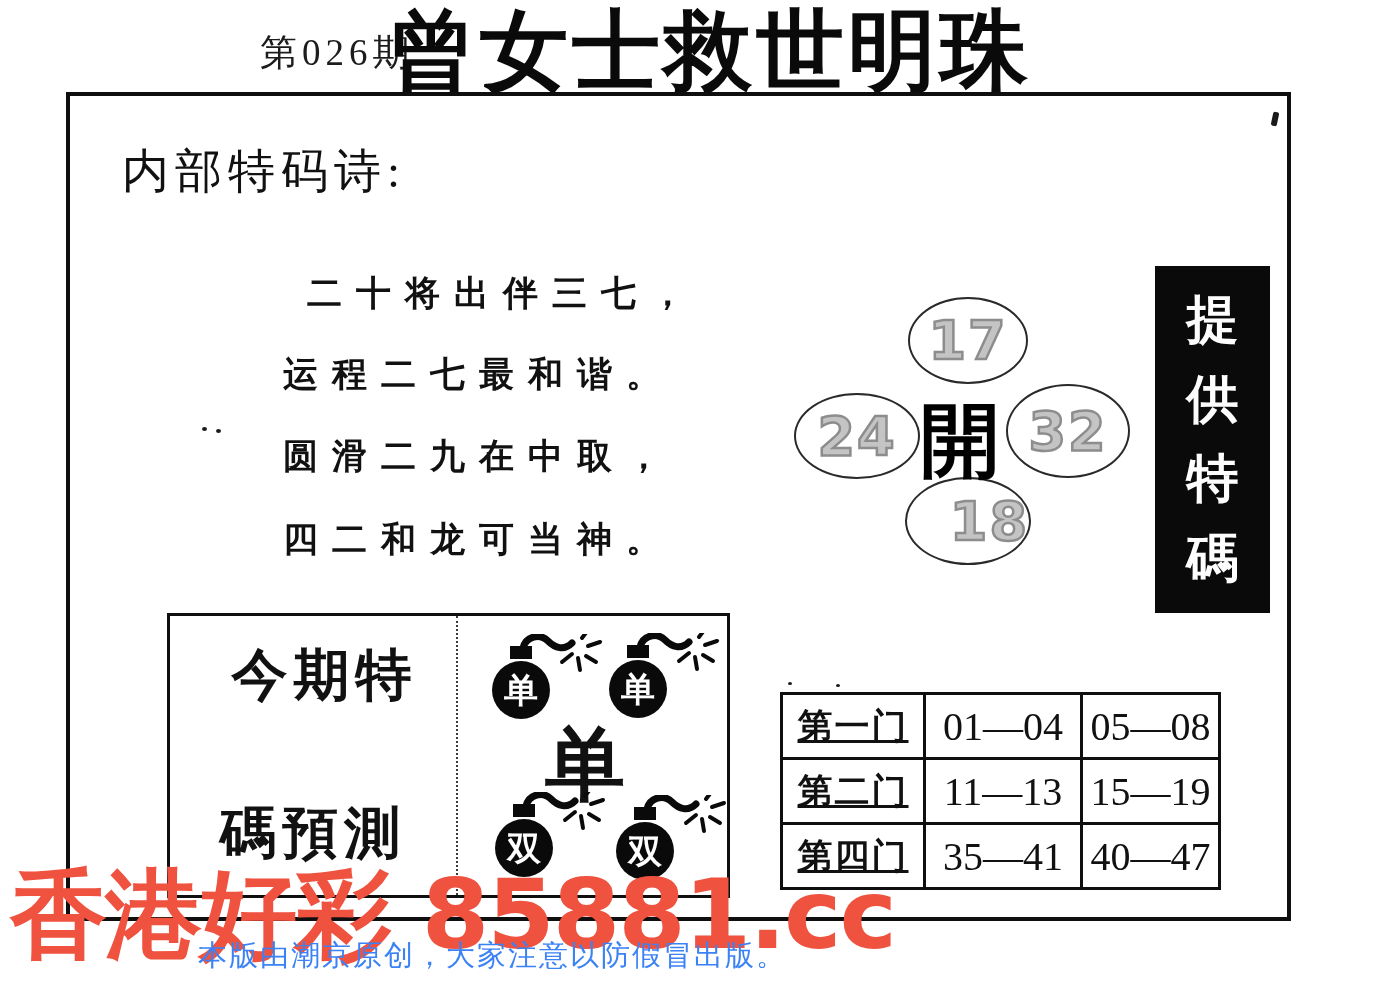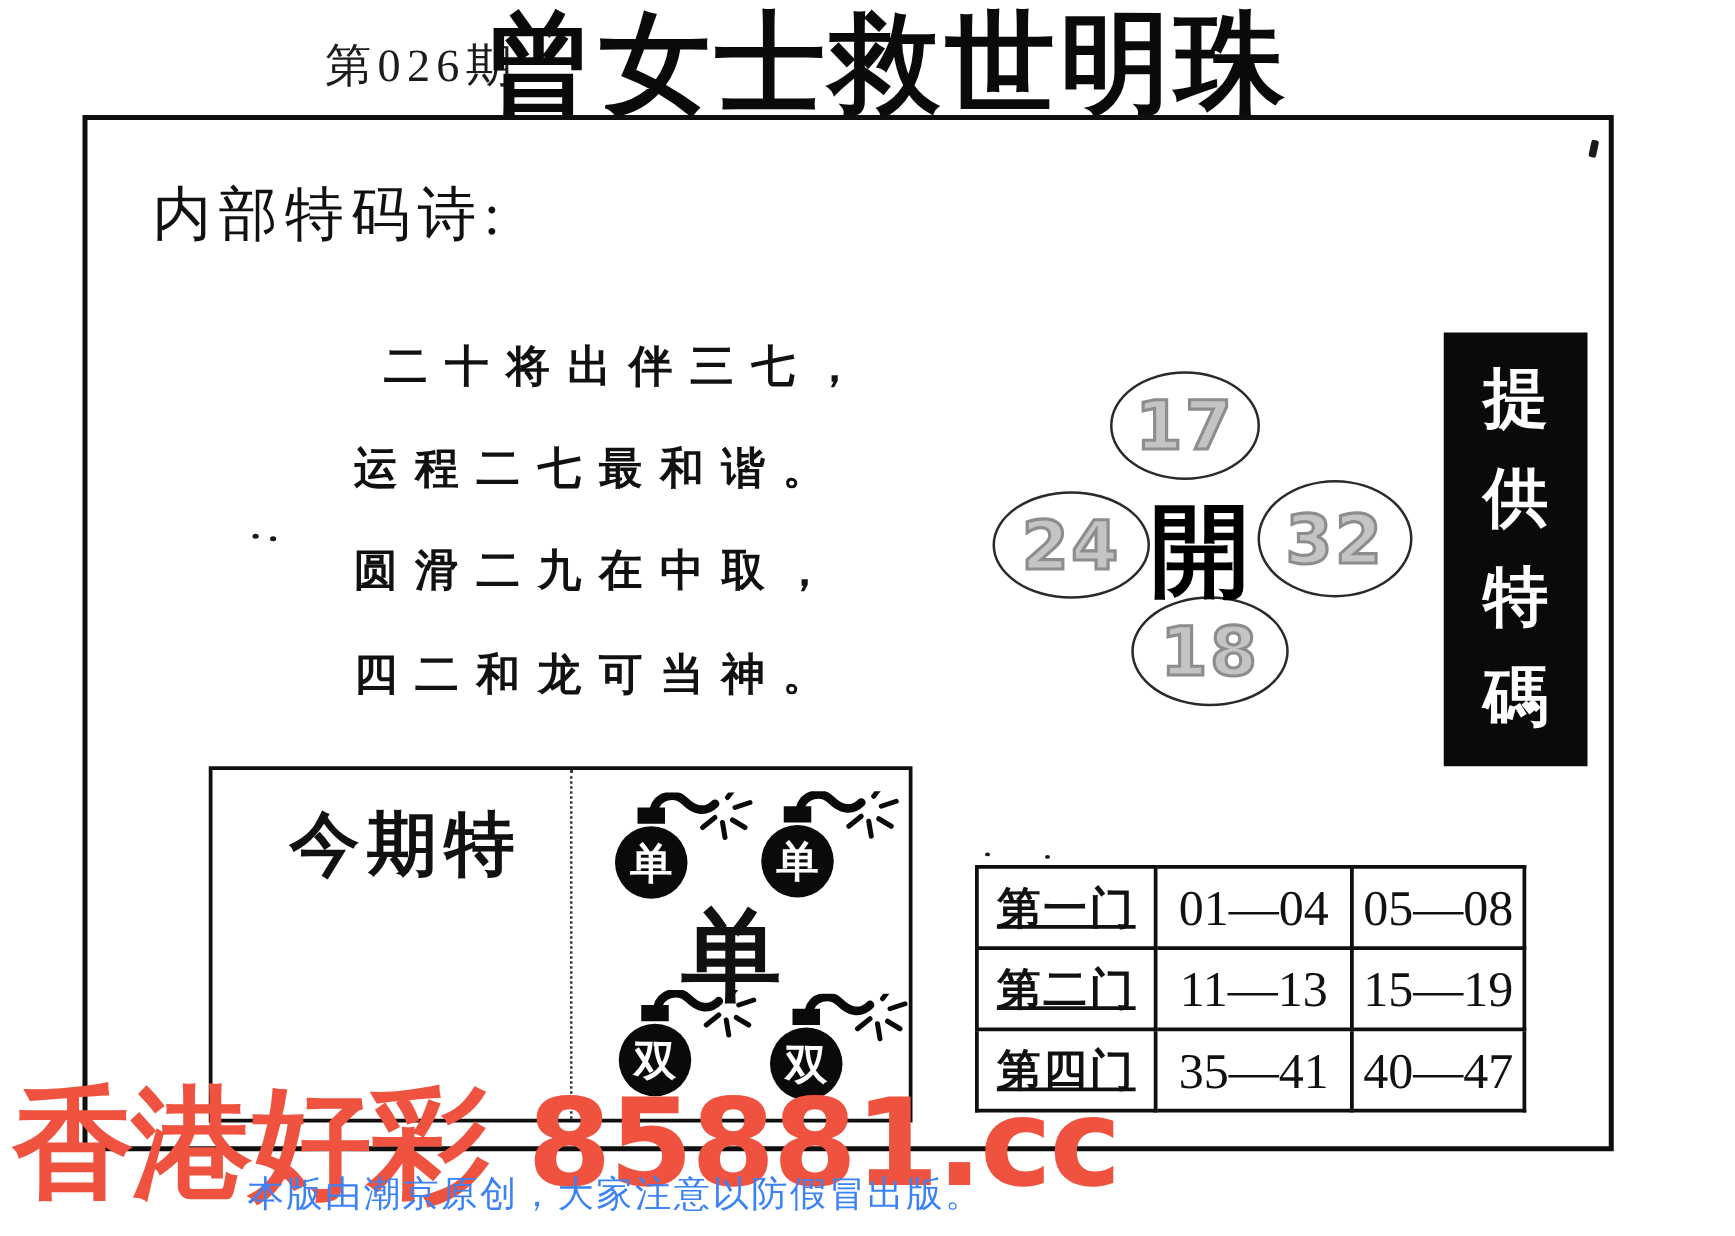--- a/index.html
+++ b/index.html
@@ -18,24 +18,24 @@
   
   .poem-heading { left:122px; top:140px; font-size:47px; font-weight:normal; letter-spacing:6px; }
   .poem-line { left:283px; font-size:35px; font-weight:600; letter-spacing:14px; white-space:nowrap; }
   .poem-line.l1 { top:270px;margin-left:24px; }
   .poem-line.l2 { top:351px; }
   .poem-line.l3 { top:433px; }
   .poem-line.l4 { top:516px; }
 
   
   .oval { border:2px solid #2a2a2a; border-radius:50%; display:flex; align-items:center; justify-content:center; background:#fff0; }
-  .oval-top    { left:888px; top:297px; width:120px; height:87px; }
+  .oval-top    { left:908px; top:297px; width:120px; height:87px; }
   .oval-left   { left:794px; top:393px; width:126px; height:86px; }
   .oval-right  { left:1006px; top:384px; width:124px; height:94px; }
-  .oval-bottom { left:905px; top:477px; width:126px; height:88px; }
+  .oval-bottom { left:905px; top:477px; width:126px; height:88px;justify-content:flex-end; }
   .oval-num { font-family:"DejaVu Sans","Liberation Sans",sans-serif; font-weight:bold; font-size:54px; color:#c4c4c4; -webkit-text-stroke:2.5px #8d8d8d; letter-spacing:2px; }
   .center-char { left:920px; top:388px; font-size:80px; font-weight:900; color:#000; }
 
   
   .side-banner { left:1155px; top:266px; width:115px; height:347px; background:#0a0a0a; display:flex; flex-direction:column; align-items:center; justify-content:space-around; padding:14px 0; }
   .side-banner span { color:#fdfdfd; font-size:52px; font-weight:bold; line-height:1; }
 
   
   .pred-box { left:167px; top:613px; width:563px; height:285px; border:3px solid #0f0f0f; }
   .pred-divider { position:absolute; left:286px; top:0; height:100%; border-left:2px dotted #3a3a3a; }
@@ -100,20 +100,21 @@
 <div class="abs side-banner">
   <span>提</span>
   <span>供</span>
   <span>特</span>
   <span>碼</span>
 </div>
 
 <div class="abs pred-box">
   <div class="pred-divider"></div>
   <div class="pred-label line1">今期特</div>
+  <div class="pred-label line2">碼預測</div>
   <div class="pred-center-char">单</div>
 
   <svg class="bomb b1" viewBox="0 0 115 95">
     <rect x="20" y="12" width="22" height="13" fill="#0a0a0a"></rect>
     <path d="M33,14 C36,2 50,-1 58,7 C65,14 74,17 82,9" stroke="#0a0a0a" stroke-width="7" fill="none" stroke-linecap="round"></path>
     <g stroke="#0a0a0a" stroke-width="4" stroke-linecap="round">
       <line x1="92" y1="4" x2="98" y2="-4"></line>
         <line x1="98" y1="12" x2="110" y2="8"></line>
       <line x1="96" y1="22" x2="106" y2="28"></line>
         <line x1="88" y1="24" x2="90" y2="36"></line>

